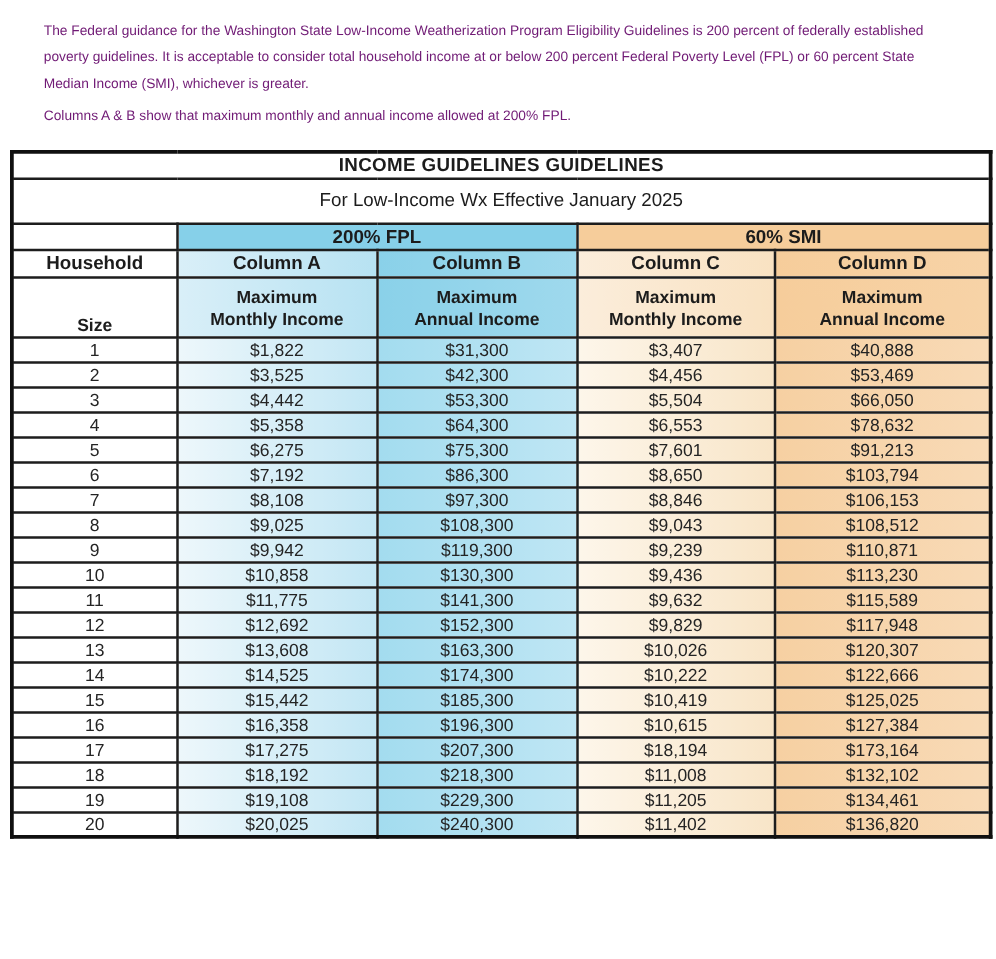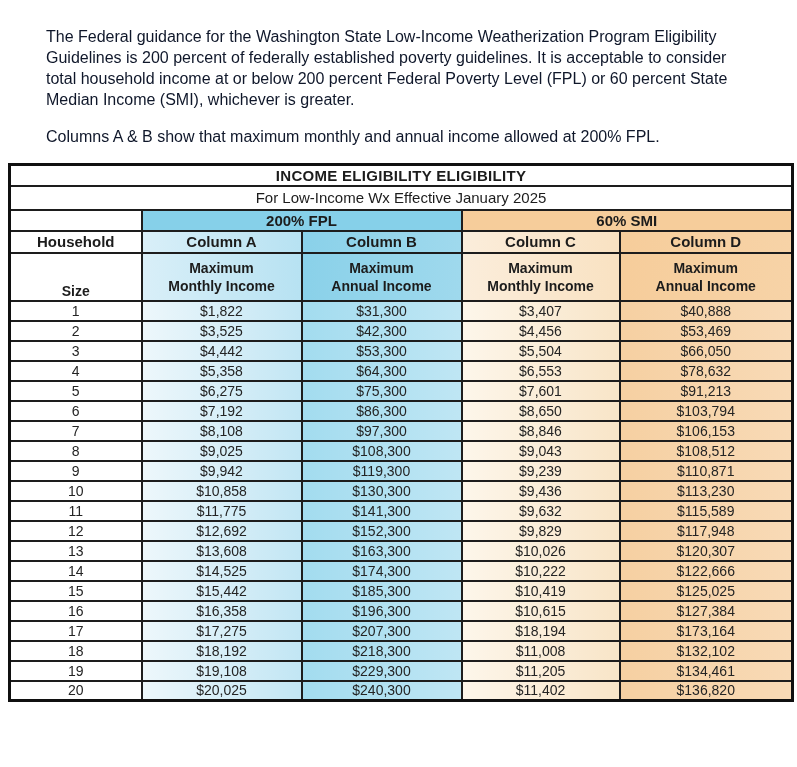--- a/index.html
+++ b/index.html
@@ -8,24 +8,24 @@
     width: 797px; height: 767px;
     background: #ffffff;
     font-family: "Liberation Sans", "DejaVu Sans", sans-serif;
     color: #1c1c1c;
   }
   .page { width: 797px; height: 767px; overflow: hidden; }
 
   
   .intro { padding: 10px 28px 0 30px; }
   .intro p {
-    margin: 16px;
-    font-size: 16px;
+    margin: 5px;
+    font-size: 11px;
     line-height: 21px;
-    color: #0f172a;
+    color: #701a75;
   }
   .p1 { margin-bottom: 21px; }
   .p2 { margin-bottom: 9px; }
   .p3 { margin-bottom: 13px; }
   .p4 { margin-bottom: 0; }
 
   
   table.income {
     border-collapse: collapse;
     table-layout: fixed;
@@ -42,21 +42,21 @@
     white-space: nowrap;
   }
   tr.r-title th {
     height: 21px;
     font-size: 15px;
     font-weight: bold;
     letter-spacing: 0.3px;
     background: #ffffff;
   }
   tr.r-subtitle td {
-    height: 24px;
+    height: 36px;
     font-size: 15px;
     font-weight: normal;
     background: #ffffff;
   }
   tr.r-band th { height: 21px; font-size: 15px; font-weight: bold; }
   tr.r-cols th { height: 22px; font-size: 15px; font-weight: bold; }
   tr.r-max th {
     height: 48px;
     font-size: 14px;
     font-weight: bold;
@@ -98,21 +98,21 @@
   <table class="income">
     <colgroup>
       <col style="width:132px">
       <col style="width:160px">
       <col style="width:160px">
       <col style="width:158px">
       <col style="width:173px">
     </colgroup>
     <thead>
       <tr class="r-title">
-        <th colspan="5">INCOME ELIGIBILITY ELIGIBILITY</th>
+        <th colspan="5">INCOME GUIDELINES GUIDELINES</th>
       </tr>
       <tr class="r-subtitle">
         <td colspan="5">For Low-Income Wx Effective January 2025</td>
       </tr>
       <tr class="r-band">
         <td class="corner"></td>
         <th colspan="2" class="fpl-band">200% FPL</th>
         <th colspan="2" class="smi-band">60% SMI</th>
       </tr>
       <tr class="r-cols">

